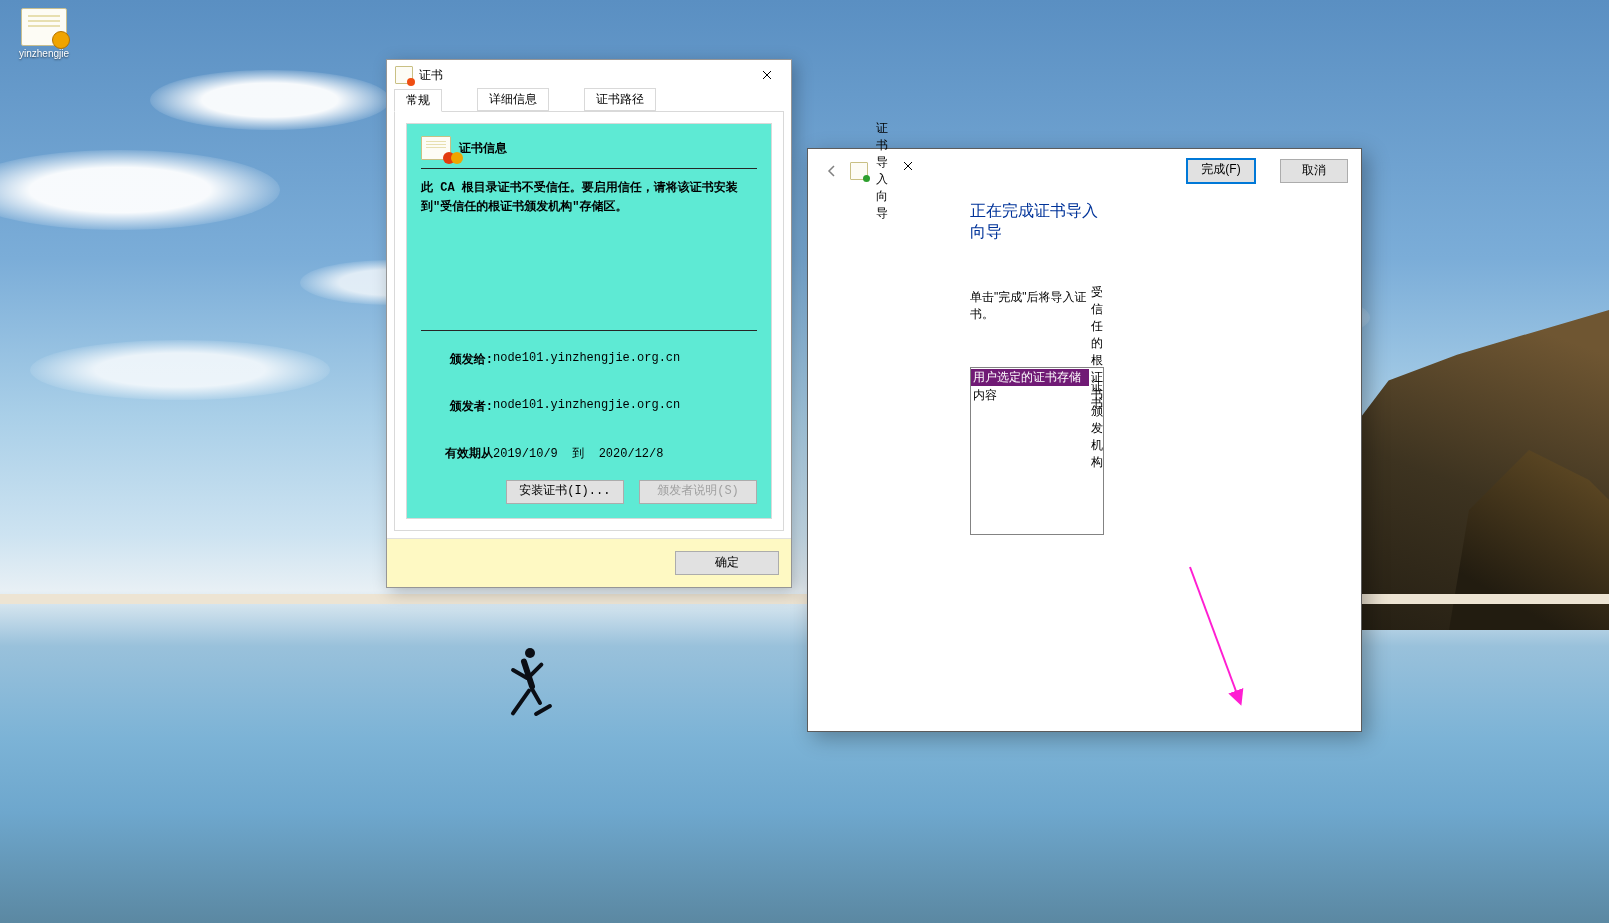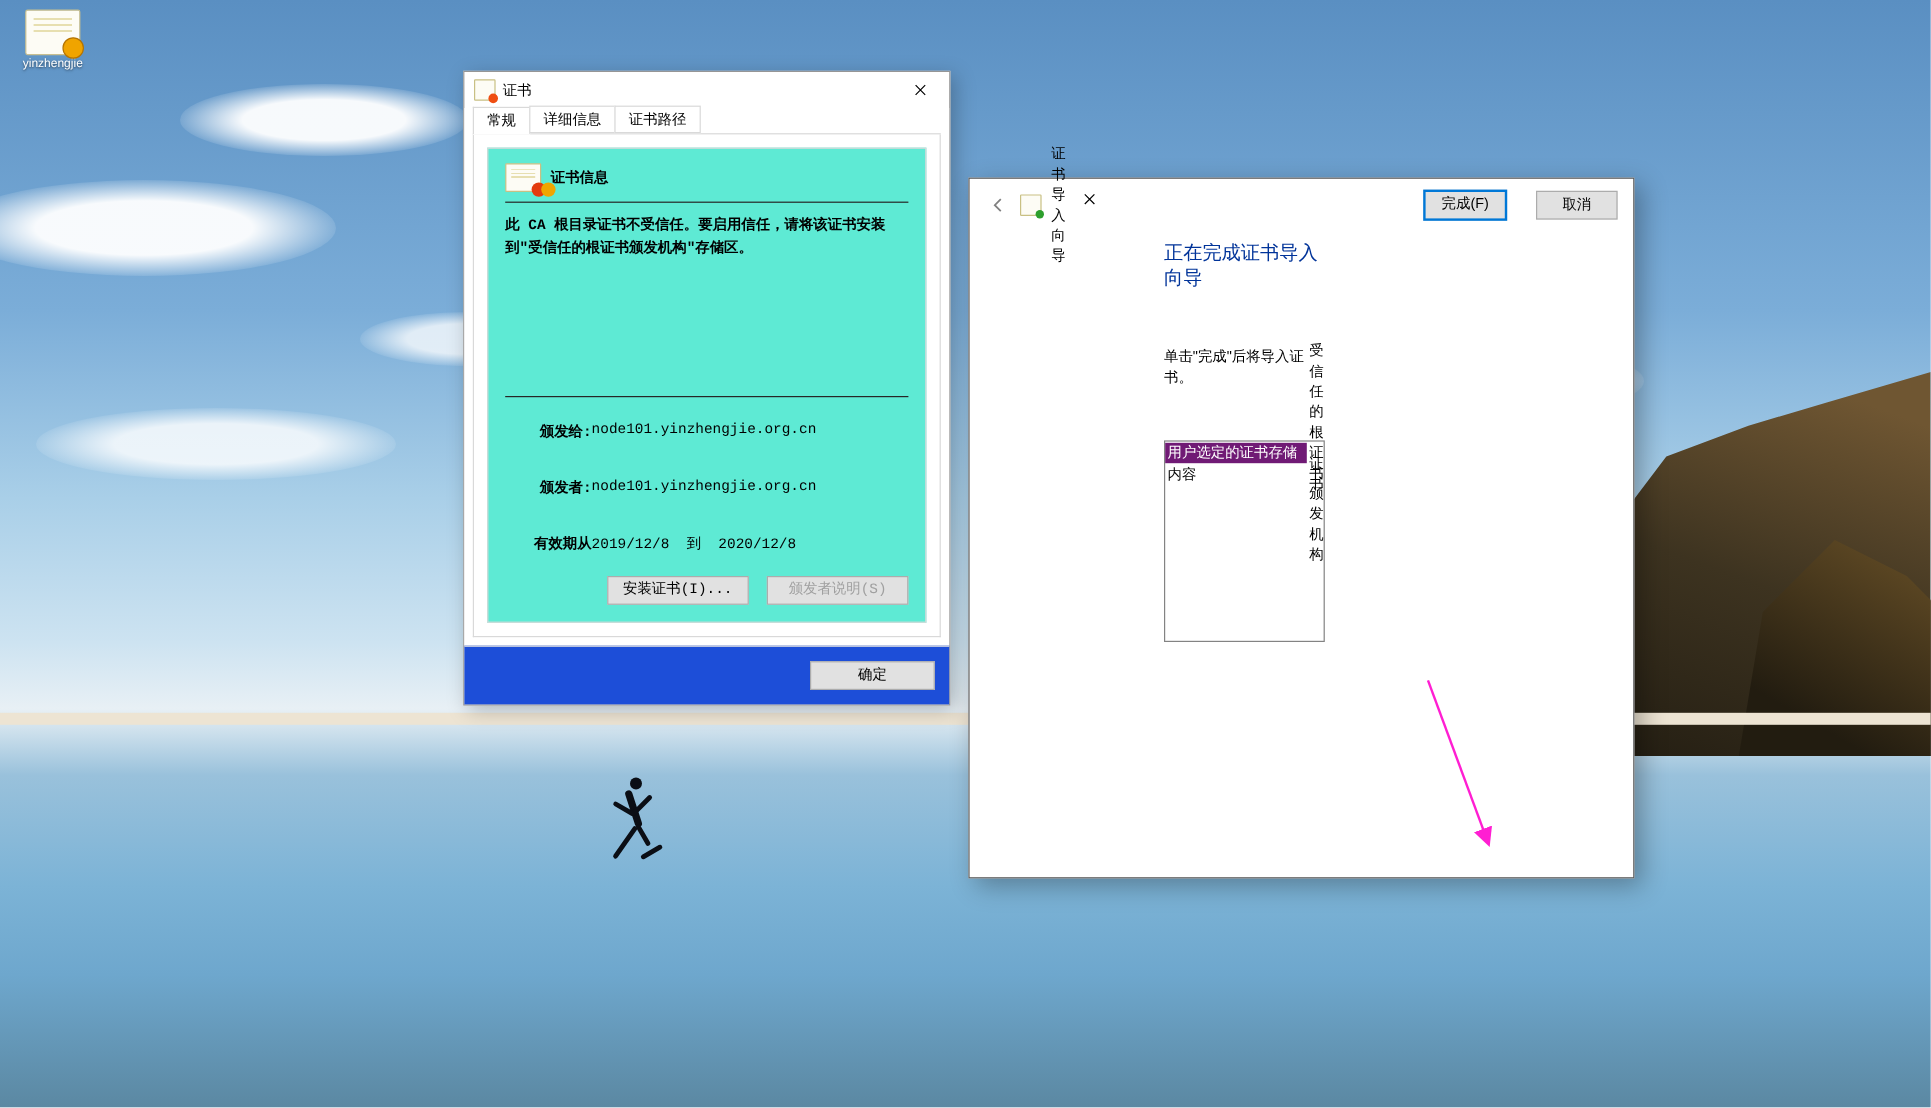--- a/index.html
+++ b/index.html
@@ -137,20 +137,21 @@
 .cert-dialog .titlebar .close svg { width:10px; height:10px; }
 
 .cert-dialog .client {
   background: #fff;
   padding: 0 7px 7px;
 }
 .cert-dialog .tabstrip {
   display:flex; align-items:flex-end;
   border-bottom: 1px solid #d9d9d9;
   height: 21px;
+  gap: 36px;
 }
 .cert-dialog .tab {
   padding: 2px 11px;
   border: 1px solid #d9d9d9;
   border-bottom: 1px solid #d9d9d9;
   margin-right: -1px;
   background: #fff;
   position: relative;
 }
 .cert-dialog .tab.active {
@@ -194,21 +195,21 @@
   height: 22px;
   line-height: 20px;
   text-align: center;
   border: 1px solid #acacac;
   background: #e1e1e1;
   margin-left: 8px;
   padding: 0 8px;
 }
 .cert-dialog .btn.disabled { color:#a0a0a0; }
 .cert-dialog .footer {
-  background:#1d4ed8;
+  background:#fef9c3;
   border-top:1px solid #dfdfdf;
   padding: 12px;
   text-align: right;
 }
 
 
 .wizard {
   position: absolute;
   left: 807px;
   top: 148px;
@@ -334,21 +335,21 @@
               <div class="k">颁发给:</div>
               <div class="v">node101.yinzhengjie.org.cn</div>
             </div>
             <div class="row">
               <div class="k">颁发者:</div>
               <div class="v">node101.yinzhengjie.org.cn</div>
             </div>
             <div class="row">
               <div class="k">有效期从</div>
               <div class="v">
-                <span>2019/12/8</span>&nbsp;&nbsp;<span>到</span>&nbsp;&nbsp;<span>2020/12/8</span>
+                <span>2019/10/9</span>&nbsp;&nbsp;<span>到</span>&nbsp;&nbsp;<span>2020/12/8</span>
               </div>
             </div>
           </div>
           <div class="btn-row">
             <span class="btn">安装证书(I)...</span>
             <span class="btn disabled">颁发者说明(S)</span>
           </div>
         </div>
       </div>
     </div>

